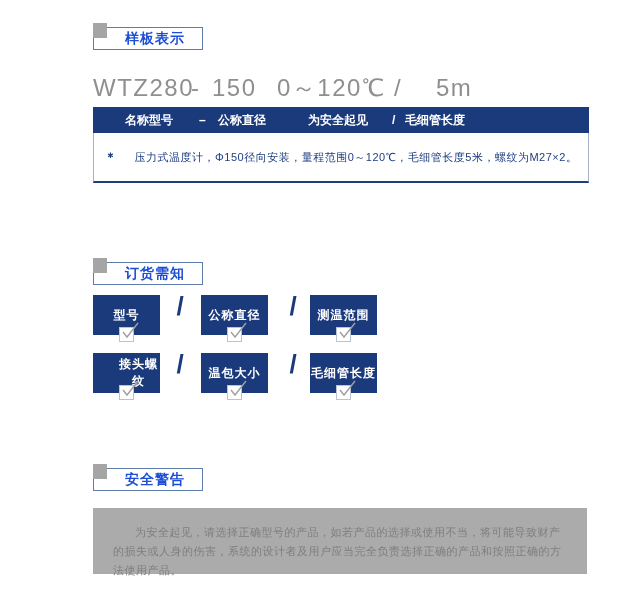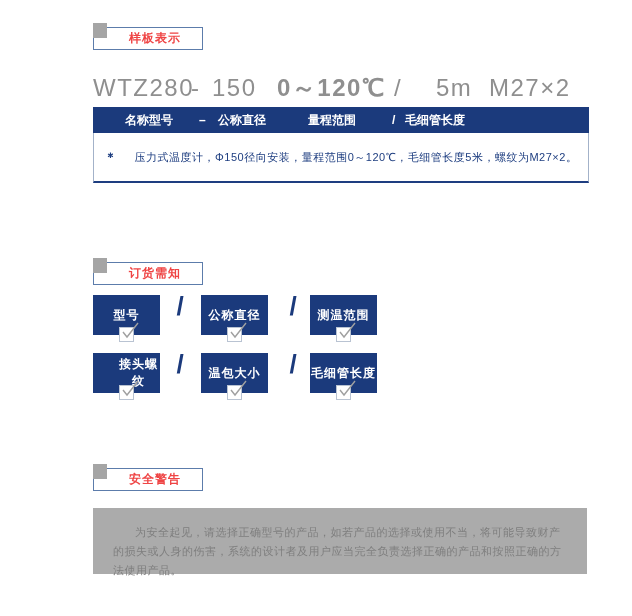--- a/index.html
+++ b/index.html
@@ -13,21 +13,21 @@
     position:absolute; left:93px; width:110px; height:23px;
     border:1px solid #5c7cab; background:#ffffff;
   }
   .sec-header .sq {
     position:absolute; left:-1px; top:-5px; width:14px; height:15px;
     background:#a5a5a5;
   }
   .sec-header .ttl {
     position:absolute; left:14px; right:0; top:0; bottom:0;
     display:flex; align-items:center; justify-content:center;
-    font-size:12px; font-weight:bold; color:#ef4444; letter-spacing:1px;
+    font-size:14px; font-weight:bold; color:#1d4ed8; letter-spacing:1px;
   }
   
   .model-line { position:absolute; top:73px; left:0; width:632px; height:30px; }
   .model-line span {
     position:absolute; top:0; font-size:24px; line-height:30px;
     color:#8f8f8f; letter-spacing:1.5px; white-space:nowrap;
   }
   
   .code-bar {
     position:absolute; left:93px; top:107px; width:496px; height:26px;
@@ -80,31 +80,30 @@
 
   <div class="sec-header" style="top:27px;">
     <div class="sq"></div>
     <div class="ttl">样板表示</div>
   </div>
 
   <div class="model-line">
     <span style="left:93px;">WTZ280</span>
     <span style="left:191px;">-</span>
     <span style="left:212px;">150</span>
-    <span style="left:277px;font-weight:bold;">0～120℃</span>
+    <span style="left:277px;">0～120℃</span>
     <span style="left:394px;">/</span>
     <span style="left:420px;margin-left:16px;">5m</span>
-    <span style="left:489px;">M27×2</span>
   </div>
 
   <div class="code-bar">
     <span style="left:32px;">名称型号</span>
     <span style="left:106px;">–</span>
     <span style="left:125px;">公称直径</span>
-    <span style="left:215px;">量程范围</span>
+    <span style="left:215px;">为安全起见</span>
     <span style="left:299px;">/</span>
     <span style="left:312px;">毛细管长度</span>
   </div>
 
   <div class="note-box">
     <span class="star">＊</span>
     <span class="txt">压力式温度计，Φ150径向安装，量程范围0～120℃，毛细管长度5米，螺纹为M27×2。</span>
   </div>
 
   <div class="sec-header" style="top:262px;">

